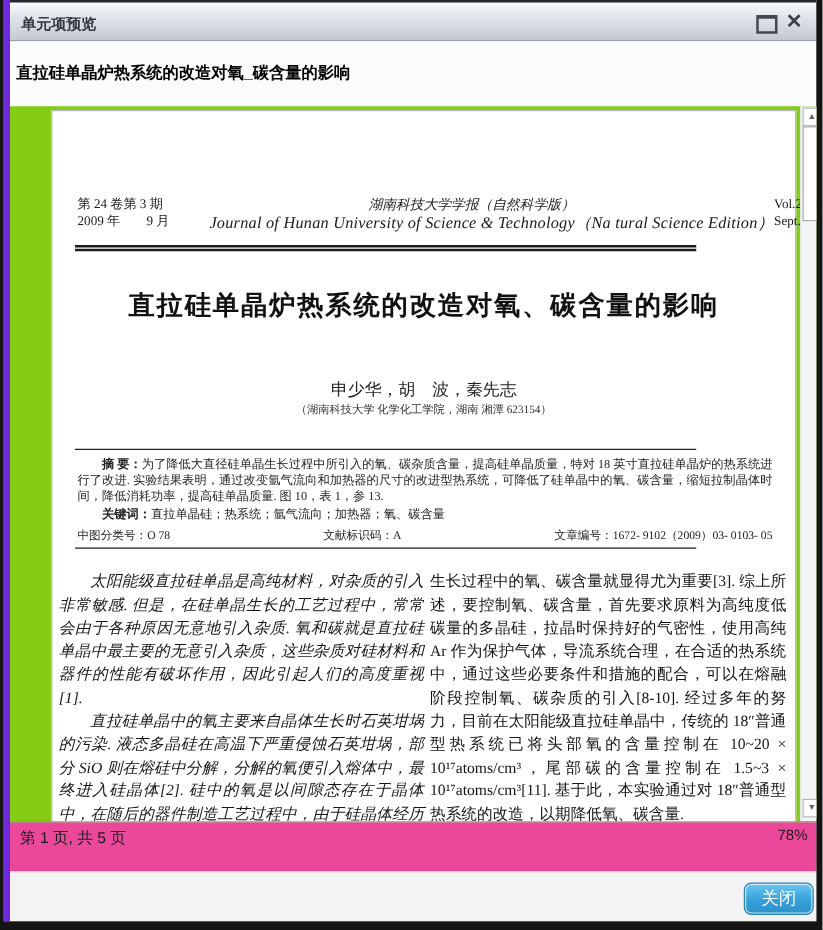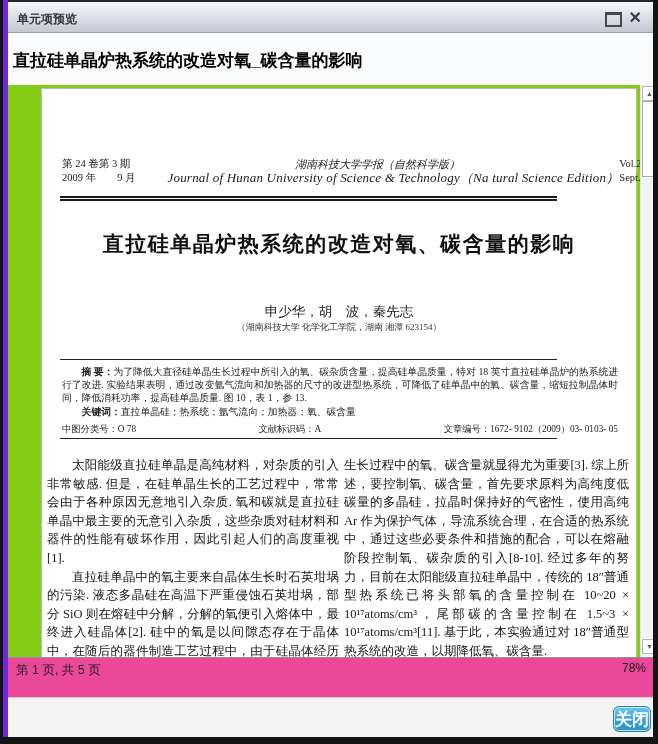--- a/index.html
+++ b/index.html
@@ -21,21 +21,21 @@
   .titlebar-text{position:absolute;left:9px;top:9px;font-size:12px;font-weight:700;color:#33373d;}
   .btn-max{
     position:absolute;right:31px;top:10px;width:13px;height:10px;
     border:2px solid #43484f;border-top-width:3px;cursor:pointer;
   }
   .btn-close{
     position:absolute;right:11px;top:6px;font-size:16px;font-weight:700;color:#3a3f45;cursor:pointer;line-height:20px;
   }
   
   .doc-header{position:absolute;top:33px;left:0;width:100%;height:52px;background:#fafbfc;}
-  .doc-title{position:absolute;left:5px;top:16px;font-size:17px;font-weight:700;color:#000;}
+  .doc-title{position:absolute;left:5px;top:16px;font-size:13px;font-weight:700;color:#000;}
   
   .preview{
     position:absolute;top:85px;left:0;width:650px;height:573px;background:#84cc16;
     border-bottom:1px solid #8e959c;box-sizing:border-box;overflow:hidden;
   }
   .page{
     position:absolute;left:33px;top:3px;width:596px;height:820px;background:#fff;
     border:1px solid #b9bcbe;box-sizing:border-box;
     font-family:"Liberation Serif",serif;color:#1a1a1a;
   }
@@ -57,41 +57,41 @@
   .abstract-block p{margin:0;}
   .abs-p{text-indent:2em;}
   .kw-line{text-indent:2em;margin-top:2px !important;}
   .lbl{font-weight:700;}
   .clc-line{display:flex;justify-content:space-between;margin-top:4px !important;font-size:9.3px;text-indent:0;}
   .rule-2{position:absolute;top:349px;left:18px;width:497px;border-top:1.5px solid #222;}
   .col{position:absolute;top:367px;font-size:12.5px;line-height:18.6px;text-align:justify;color:#141414;}
   .col p{margin:0;}
   .col-left{left:5px;width:292px;}
   .col-right{left:302px;width:285px;}
-  .indent{text-indent:2em;}
+  .indent{text-indent:2em;font-style:italic;}
   
   .scrollbar{position:absolute;right:0;top:0;width:18px;height:100%;background:#f3f4f6;border-left:1px solid #e3e4e6;box-sizing:border-box;}
   .sb-btn{position:absolute;left:1px;width:15px;height:15px;background:#fdfdfd;border:1px solid #b4b8bd;
     box-sizing:border-box;display:flex;align-items:center;justify-content:center;
     font-size:7px;color:#5a6066;cursor:pointer;}
   .sb-up{top:1px;}
   .sb-down{bottom:3px;}
   .sb-thumb{position:absolute;left:1px;top:16px;width:15px;height:76px;background:#ffffff;
     border:1px solid #a8adb2;box-sizing:border-box;cursor:pointer;}
   
   .pageinfo{position:absolute;top:658px;left:0;width:650px;height:39px;background:#ec4899;}
   .pi-text{position:absolute;left:8px;top:4px;font-size:12.5px;color:#1a1a1a;}
   .pi-zoom{position:absolute;right:12px;top:3px;font-size:12px;color:#1a1a1a;}
   
   .footer{position:absolute;top:697px;left:0;width:650px;height:40px;background:#f3f3f3;border-top:1px solid #cfcfcf;box-sizing:border-box;}
   .close-btn{
-    position:absolute;right:7px;top:8px;width:38px;height:26px;border-radius:6px;box-sizing:border-box;
+    position:absolute;right:7px;top:8px;width:56px;height:26px;border-radius:6px;box-sizing:border-box;
     background:linear-gradient(#6cc7f0,#35a0d8 55%,#2b91c9);
     border:1px solid #2a81b4;box-shadow:inset 0 0 0 1px rgba(255,255,255,.7);
-    color:#fff;font-size:17px;font-weight:700;
+    color:#fff;font-size:14px;font-weight:400;
     display:flex;align-items:center;justify-content:center;cursor:pointer;
   }
 </style>
 </head>
 <body>
 
 <div class="window">
 
   <div class="titlebar">
     <span class="titlebar-text">单元项预览</span>

